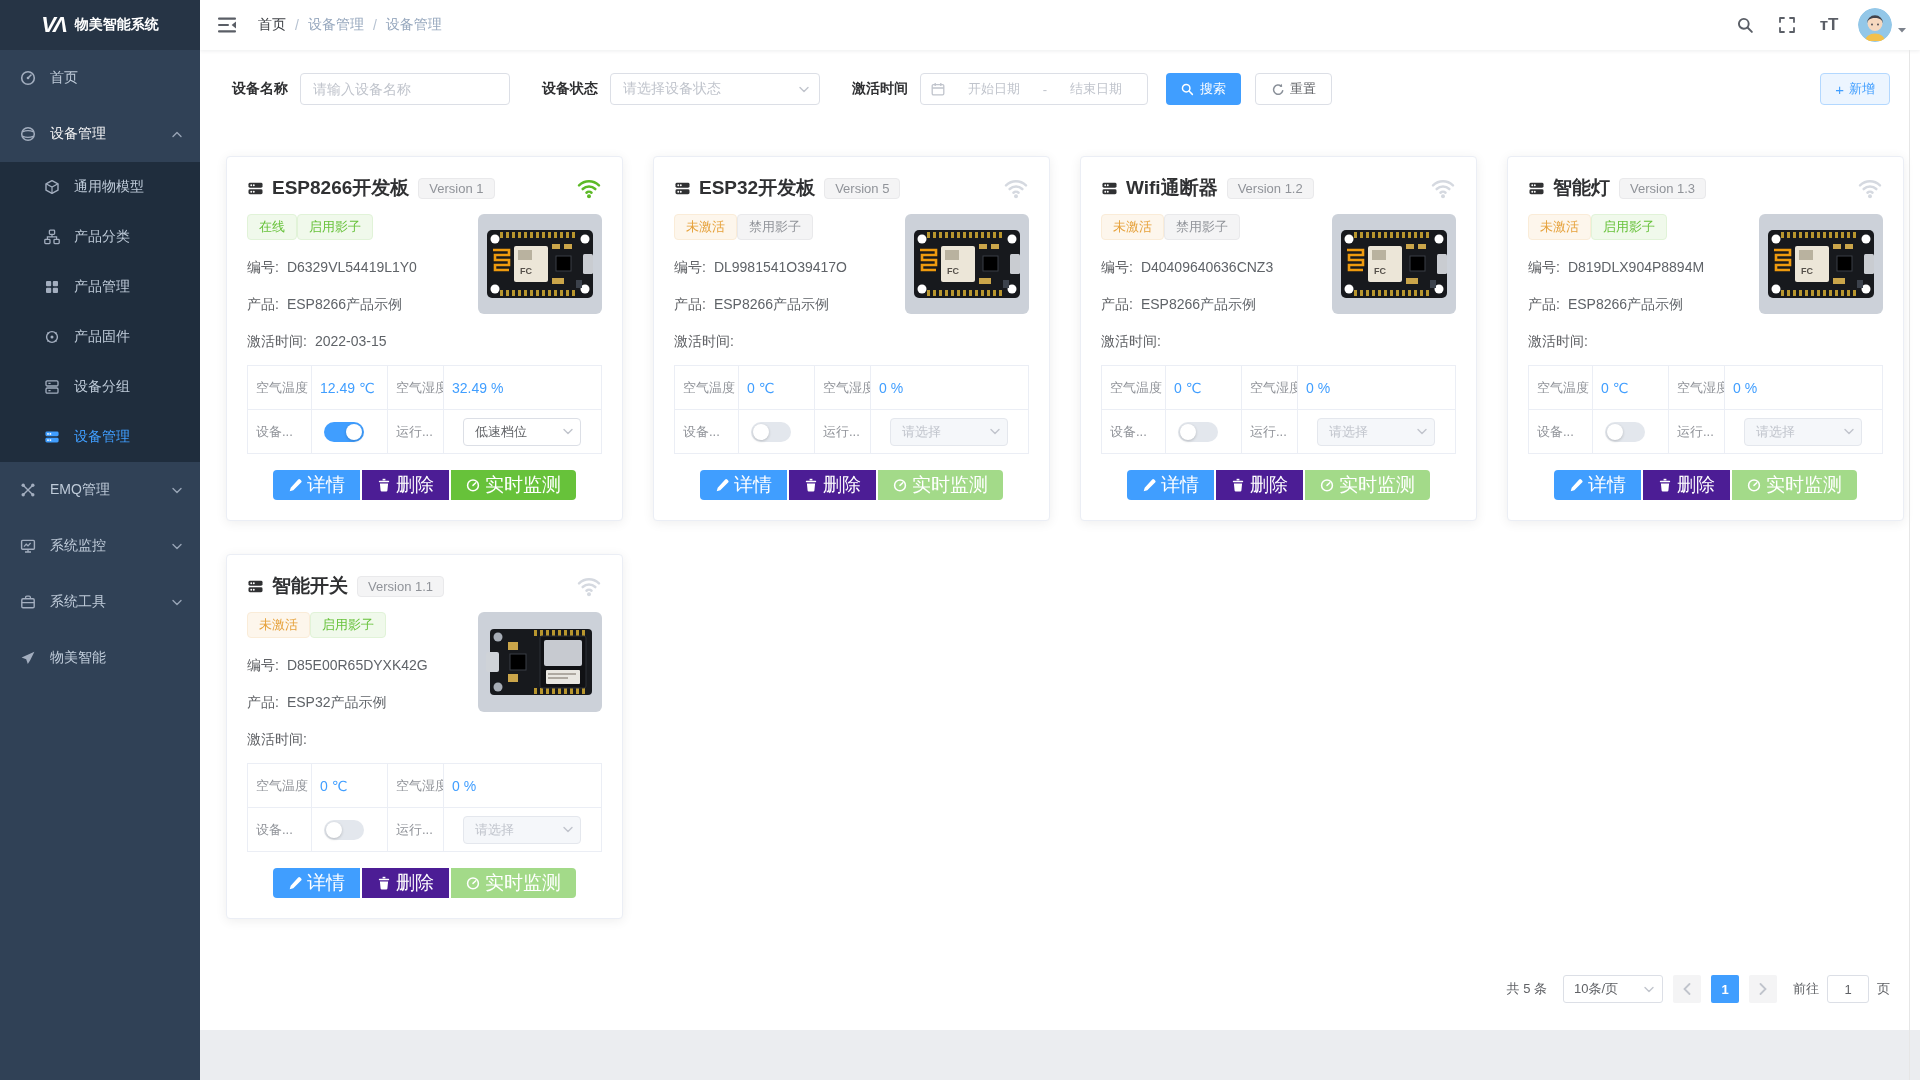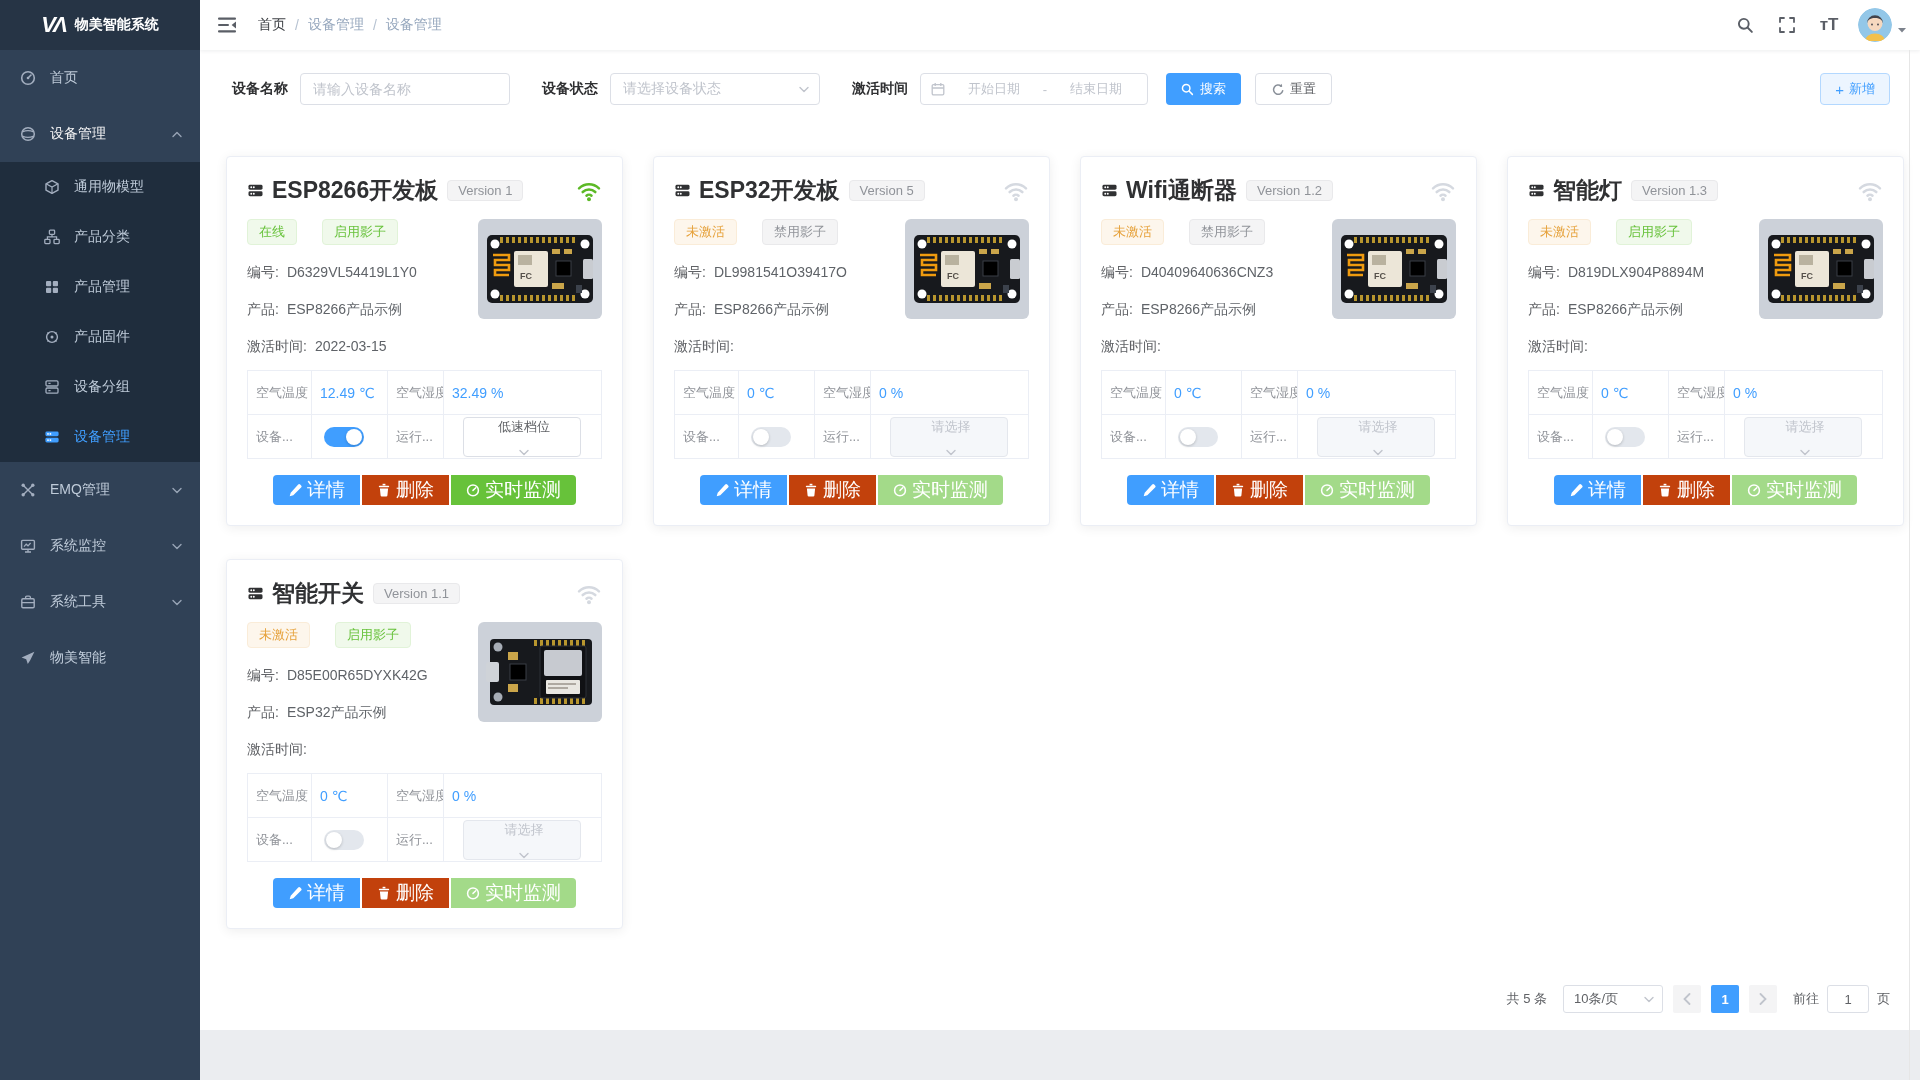--- a/index.html
+++ b/index.html
@@ -52,54 +52,54 @@
   .btn-search { height:32px; padding:0 15px; background:#409EFF; color:#fff; border:none; border-radius:4px; font-size:13px; display:flex; align-items:center; gap:6px; cursor:pointer; margin-right:14px; font-family:inherit; }
   .btn-reset { height:32px; padding:0 15px; background:#fff; color:#606266; border:1px solid #dcdfe6; border-radius:4px; font-size:13px; display:flex; align-items:center; gap:6px; cursor:pointer; font-family:inherit; }
   .btn-add { height:32px; padding:0 14px; background:#ecf5ff; color:#409EFF; border:1px solid #b3d8ff; border-radius:4px; font-size:13px; display:flex; align-items:center; gap:5px; cursor:pointer; margin-left:auto; font-family:inherit; }
   .plus-glyph { font-size:15px; line-height:1; }
 
   
   .cards-grid { display:grid; grid-template-columns:repeat(4,1fr); gap:33px 30px; padding:51px 16px 0 26px; }
   .card { background:#fff; border:1px solid #ebeef5; border-radius:4px; box-shadow:0 2px 12px rgba(0,0,0,.07); padding:18px 20px 20px; }
   .card-head { display:flex; align-items:center; }
   .dev-icon { width:17px; height:17px; margin-right:8px; color:#303133; flex:none; }
-  .dev-name { font-size:23px; font-weight:bold; color:#303133; white-space:nowrap; }
+  .dev-name { font-size:19px; font-weight:bold; color:#303133; white-space:nowrap; }
   .ver-badge { margin-left:9px; background:#f4f4f5; border:1px solid #e9e9eb; color:#909399; font-size:13px; padding:2px 10px; border-radius:4px; white-space:nowrap; }
   .wifi-icon { margin-left:auto; width:26px; height:22px; }
   .wifi-on { color:#5cb926; }
   .wifi-off { color:#d5d9e0; }
   .card-body { display:flex; margin-top:13px; }
   .card-left { flex:1; min-width:0; }
-  .tags { display:flex; gap:25px; }
+  .tags { display:flex; gap:0; }
   .tag { height:26px; line-height:24px; padding:0 11px; border-radius:4px; font-size:13px; border:1px solid transparent; white-space:nowrap; }
   .tag-success { color:#67c23a; background:#f0f9eb; border-color:#e1f3d8; }
   .tag-warning { color:#e6a23c; background:#fdf6ec; border-color:#faecd8; }
   .tag-info { color:#909399; background:#f4f4f5; border-color:#e9e9eb; }
   .info-line { font-size:14px; color:#606266; margin-top:19px; white-space:nowrap; }
   .info-line .ival { margin-left:8px; color:#5f6368; }
   .board-box { width:124px; height:100px; background:#ccd1d9; border-radius:6px; flex:none; display:flex; align-items:center; justify-content:center; margin-left:10px; }
 
   .dtable { width:100%; border-collapse:collapse; table-layout:fixed; margin-top:14px; }
   .dtable td { border:1px solid #ebeef5; height:44px; padding:0 8px; overflow:hidden; white-space:nowrap; }
   .td-lbl { color:#909399; font-size:13px; }
   .td-val { color:#409EFF; font-size:14px; }
 
   .switch { width:40px; height:20px; border-radius:10px; background:#e3e7ed; position:relative; margin-left:12px; cursor:pointer; display:inline-block; vertical-align:middle; transition:none; }
   .switch::after { content:""; position:absolute; top:2px; left:2px; width:16px; height:16px; border-radius:50%; background:#fff; box-shadow:0 1px 3px rgba(0,0,0,.2); }
   .switch.on { background:#409EFF; }
   .switch.on::after { left:auto; right:2px; }
 
-  .tsel { width:118px; height:40px; border:1px solid #dcdfe6; border-radius:4px; display:flex; align-items:center; justify-content:space-between; padding:0 7px 0 11px; font-size:13px; color:#606266; margin-left:19px; background:#fff; cursor:pointer;flex-direction:column; }
+  .tsel { width:118px; height:28px; border:1px solid #dcdfe6; border-radius:4px; display:flex; align-items:center; justify-content:space-between; padding:0 7px 0 11px; font-size:13px; color:#606266; margin-left:19px; background:#fff; cursor:pointer; }
   .tsel .tsel-chev { color:#c0c4cc; }
   .tsel.disabled { background:#f5f7fa; border-color:#e4e7ed; color:#c0c4cc; cursor:not-allowed; }
 
   .card-btns { display:flex; justify-content:center; margin-top:16px; }
   .cbtn { height:30px; padding:0 15px; font-size:19px; color:#fff; border:none; display:flex; align-items:center; gap:5px; cursor:pointer; font-family:inherit; white-space:nowrap; }
   .cbtn-detail { background:#409EFF; border-radius:4px 0 0 4px; }
-  .cbtn-del { background:#c2410c; margin:0 2px;font-family:Liberation Serif, serif; }
+  .cbtn-del { background:#4c1d95; margin:0 2px;font-family:Liberation Serif, serif; }
   .cbtn-mon { background:#67C23A; border-radius:0 4px 4px 0; }
   .cbtn-mon.disabled { background:#a3da89; cursor:not-allowed; }
 
   
   .pager { display:flex; align-items:center; justify-content:flex-end; margin:56px 30px 0 0; font-size:13px; color:#606266; gap:10px; }
   .pg-total { margin-right:6px; }
   .pg-size { width:100px; height:28px; border:1px solid #dcdfe6; border-radius:3px; display:flex; align-items:center; justify-content:space-between; padding:0 8px 0 10px; color:#606266; cursor:pointer; background:#fff; }
   .pg-size .tsel-chev { color:#c0c4cc; }
   .pg-btn { width:28px; height:28px; border-radius:2px; background:#f4f4f5; display:flex; align-items:center; justify-content:center; color:#c0c4cc; cursor:pointer; border:none; }
   .pg-page { width:28px; height:28px; border-radius:2px; background:#409EFF; color:#fff; display:flex; align-items:center; justify-content:center; font-weight:bold; cursor:pointer; }

